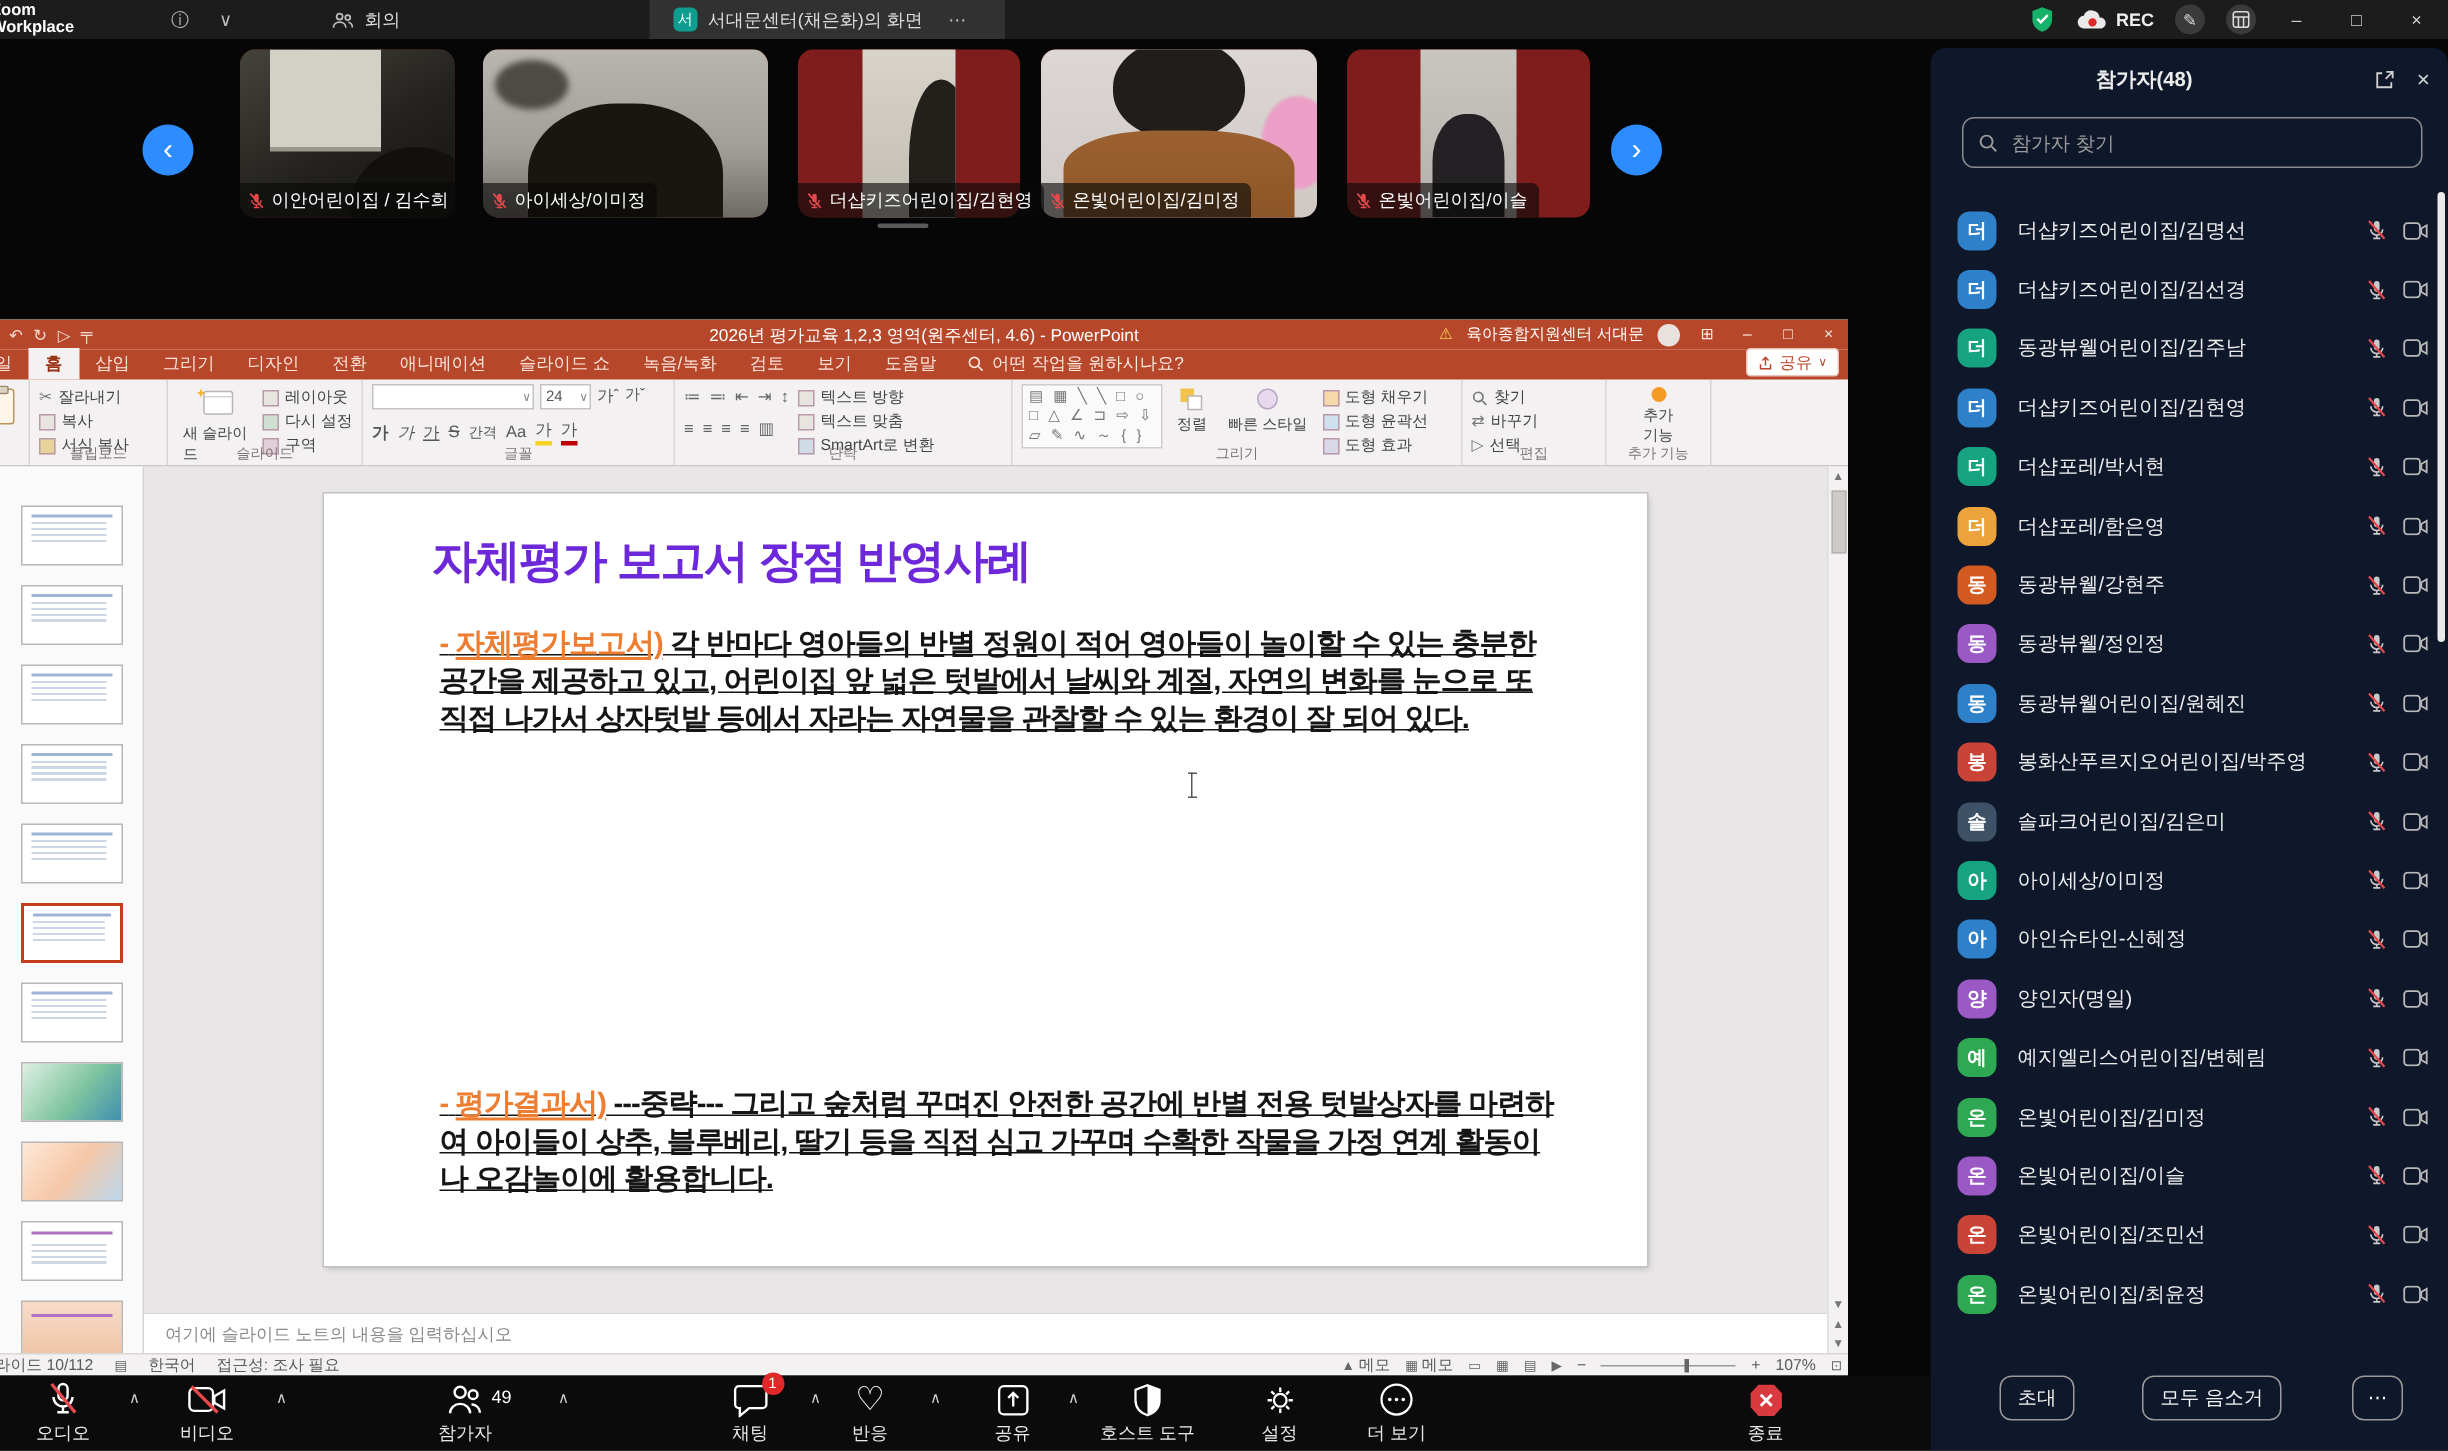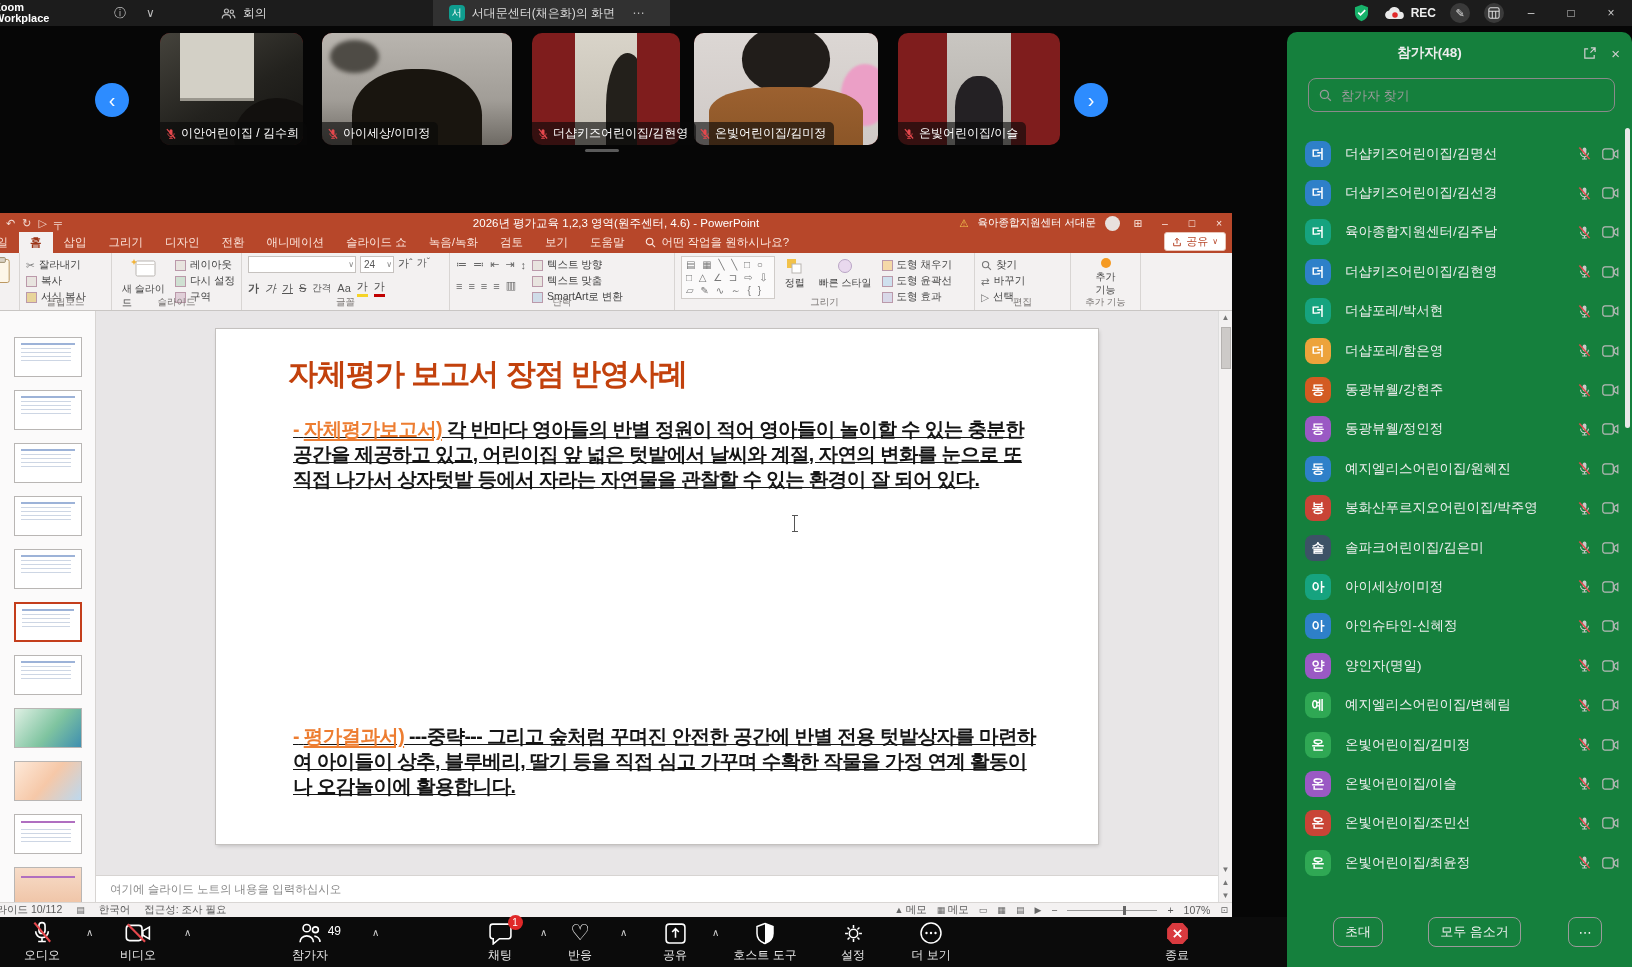--- a/index.html
+++ b/index.html
@@ -80,21 +80,21 @@
   .thumb.sel{border:2px solid #c43e1c;}
   .thumb.c1{background:linear-gradient(130deg,#dff0e4,#7fc4a0 55%,#3f8fb0);}
   .thumb.c2{background:linear-gradient(130deg,#fde9d9,#f6c8a8 50%,#bcd8ee);}
   .thumb.c3{background:#fff;}
   .thumb.c3 .tl{background:#b06fc0;}
   .thumb.c4{background:linear-gradient(#f7dcc8,#efc3a5);}
 
   .slide-col{flex:1;display:flex;flex-direction:column;min-width:0;}
   .slide-area{flex:1;background:#e8e6e7;position:relative;overflow:hidden;}
   .slide{position:absolute;left:120px;top:18px;width:882px;height:515px;background:#fff;box-shadow:0 0 0 1px #c4c1bf,1px 2px 4px rgba(0,0,0,.18);}
-  .slide-title{position:absolute;left:72px;top:25px;font-size:30px;font-weight:bold;color:#c2410c;letter-spacing:-1px;}
+  .slide-title{position:absolute;left:72px;top:25px;font-size:30px;font-weight:bold;color:#6d28d9;letter-spacing:-1px;}
   .bullet{position:absolute;left:77px;width:752px;font-size:19.5px;line-height:25px;font-weight:600;color:#151515;letter-spacing:-0.6px;text-decoration:underline;}
   .bullet .dash{color:#ed7d31;font-weight:bold;}
   .bullet .bh{color:#ed7d31;font-weight:bold;text-decoration:underline;text-decoration-thickness:2px;text-underline-offset:3px;}
   .ibeam{position:absolute;left:578px;top:186px;width:1px;height:17px;background:#555;}
   .ibeam:before,.ibeam:after{content:"";position:absolute;left:-2.5px;width:6px;height:1px;background:#555;}
   .ibeam:after{bottom:0;}
 
   .notes{height:27px;background:#fff;border-top:1px solid #d7d4d2;display:flex;align-items:center;padding-left:14px;font-size:11.5px;color:#8a8a8a;}
 
   .vscroll{width:14px;background:#f3f1f1;border-left:1px solid #ddd;display:flex;flex-direction:column;align-items:center;font-size:8px;color:#777;}
@@ -103,21 +103,21 @@
   .vs-btn{padding:2px 0;}
 
   .statusbar{height:15px;background:#f3f1f1;border-top:1px solid #d9d6d4;display:flex;align-items:center;font-size:10.5px;color:#5a5a5a;white-space:nowrap;overflow:hidden;}
   .sb-left{display:flex;gap:14px;align-items:center;margin-left:-14px;}
   .sb-right{margin-left:auto;display:flex;gap:10px;align-items:center;padding-right:4px;}
   .sb-ico{font-size:9px;color:#666;}
   .zslider{width:90px;height:1px;background:#9a9a9a;position:relative;}
   .zslider i{position:absolute;left:62%;top:-4px;width:3px;height:9px;background:#666;}
 
   
-  .panel{position:absolute;left:1287px;top:32px;width:345px;height:935px;background:#15803d;border-radius:10px 10px 0 0;color:#ededed;overflow:hidden;}
+  .panel{position:absolute;left:1287px;top:32px;width:345px;height:935px;background:#0f172a;border-radius:10px 10px 0 0;color:#ededed;overflow:hidden;}
   .p-head{height:42px;display:flex;align-items:center;position:relative;}
   .p-title{position:absolute;left:0;right:60px;text-align:center;font-size:13.5px;font-weight:bold;}
   .p-hicons{position:absolute;right:12px;display:flex;gap:14px;align-items:center;color:#cfcfcf;}
   .p-search{margin:4px 17px 6px 21px;height:34px;border:1px solid #8a8a8a;border-radius:8px;display:flex;align-items:center;padding:0 10px;gap:7px;}
   .p-search input{flex:1;background:transparent;border:none;outline:none;color:#eee;font-size:13px;}
   .p-search input::placeholder{color:#9a9a9a;}
   .plist{position:absolute;top:96px;left:0;right:0;bottom:70px;overflow:hidden;padding-top:6px;}
   .prow{height:39.4px;display:flex;align-items:center;padding-left:18px;position:relative;}
   .pav{width:26px;height:26px;border-radius:8px;display:flex;align-items:center;justify-content:center;font-size:13px;font-weight:bold;color:#fff;}
   .pname{margin-left:14px;font-size:13.5px;color:#ededed;}
@@ -621,21 +621,21 @@
               <path d="M2.5 1.5l11 12.5" stroke="#e5484d" stroke-width="1.6"></path>
             </svg>
             <svg class="i" width="17" height="12" viewBox="0 0 17 12">
               <rect x="0.8" y="0.8" width="10.5" height="10.4" rx="2.2" fill="none" stroke="#b9b9b9" stroke-width="1.2"></rect>
               <path d="M12.2 4.4l3.6-2.2v7.6l-3.6-2.2z" fill="none" stroke="#b9b9b9" stroke-width="1.2"></path>
             </svg>
           </span>
         </div>
       <div class="prow">
           <span class="pav" style="background: rgb(22, 163, 127);">더</span>
-          <span class="pname">육아종합지원센터/김주남</span>
+          <span class="pname">동광뷰웰어린이집/김주남</span>
           <span class="picons">
             <svg class="i" width="15" height="15" viewBox="0 0 16 16">
               <rect x="6" y="1.5" width="4" height="7.5" rx="2" fill="#c9c9c9"></rect>
               <path d="M3.8 7.2c0 2.3 1.9 4.2 4.2 4.2s4.2-1.9 4.2-4.2M8 11.4v2.2M5.5 13.8h5" fill="none" stroke="#c9c9c9" stroke-width="1.2"></path>
               <path d="M2.5 1.5l11 12.5" stroke="#e5484d" stroke-width="1.6"></path>
             </svg>
             <svg class="i" width="17" height="12" viewBox="0 0 17 12">
               <rect x="0.8" y="0.8" width="10.5" height="10.4" rx="2.2" fill="none" stroke="#b9b9b9" stroke-width="1.2"></rect>
               <path d="M12.2 4.4l3.6-2.2v7.6l-3.6-2.2z" fill="none" stroke="#b9b9b9" stroke-width="1.2"></path>
             </svg>
@@ -711,21 +711,21 @@
               <path d="M2.5 1.5l11 12.5" stroke="#e5484d" stroke-width="1.6"></path>
             </svg>
             <svg class="i" width="17" height="12" viewBox="0 0 17 12">
               <rect x="0.8" y="0.8" width="10.5" height="10.4" rx="2.2" fill="none" stroke="#b9b9b9" stroke-width="1.2"></rect>
               <path d="M12.2 4.4l3.6-2.2v7.6l-3.6-2.2z" fill="none" stroke="#b9b9b9" stroke-width="1.2"></path>
             </svg>
           </span>
         </div>
       <div class="prow">
           <span class="pav" style="background: rgb(46, 128, 201);">동</span>
-          <span class="pname">예지엘리스어린이집/원혜진</span>
+          <span class="pname">동광뷰웰어린이집/원혜진</span>
           <span class="picons">
             <svg class="i" width="15" height="15" viewBox="0 0 16 16">
               <rect x="6" y="1.5" width="4" height="7.5" rx="2" fill="#c9c9c9"></rect>
               <path d="M3.8 7.2c0 2.3 1.9 4.2 4.2 4.2s4.2-1.9 4.2-4.2M8 11.4v2.2M5.5 13.8h5" fill="none" stroke="#c9c9c9" stroke-width="1.2"></path>
               <path d="M2.5 1.5l11 12.5" stroke="#e5484d" stroke-width="1.6"></path>
             </svg>
             <svg class="i" width="17" height="12" viewBox="0 0 17 12">
               <rect x="0.8" y="0.8" width="10.5" height="10.4" rx="2.2" fill="none" stroke="#b9b9b9" stroke-width="1.2"></rect>
               <path d="M12.2 4.4l3.6-2.2v7.6l-3.6-2.2z" fill="none" stroke="#b9b9b9" stroke-width="1.2"></path>
             </svg>

